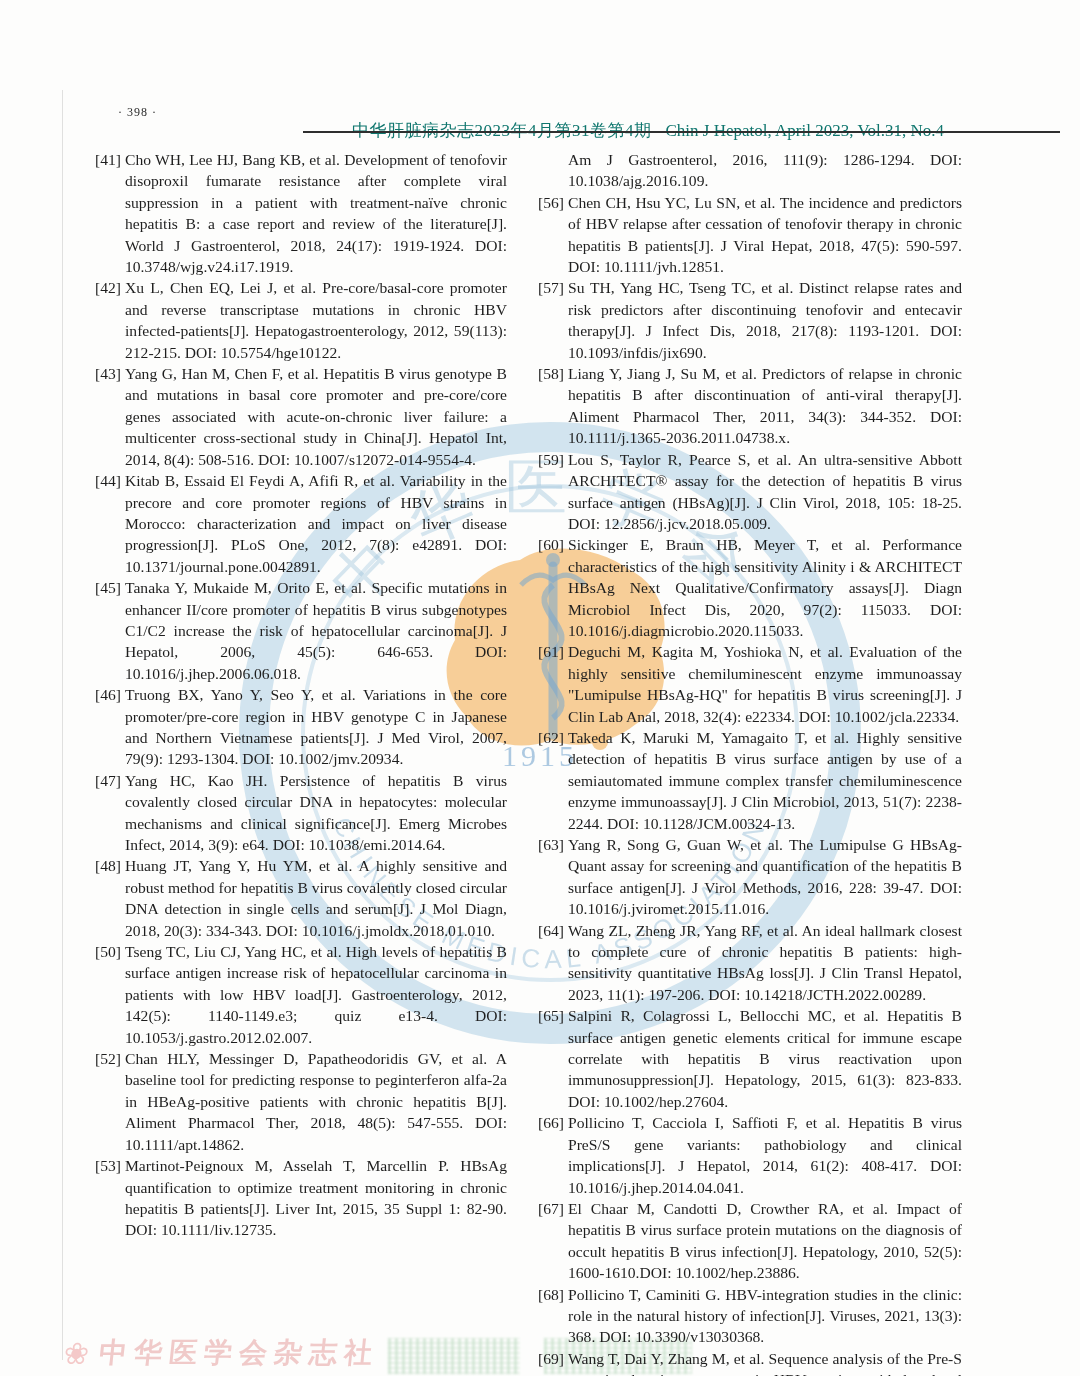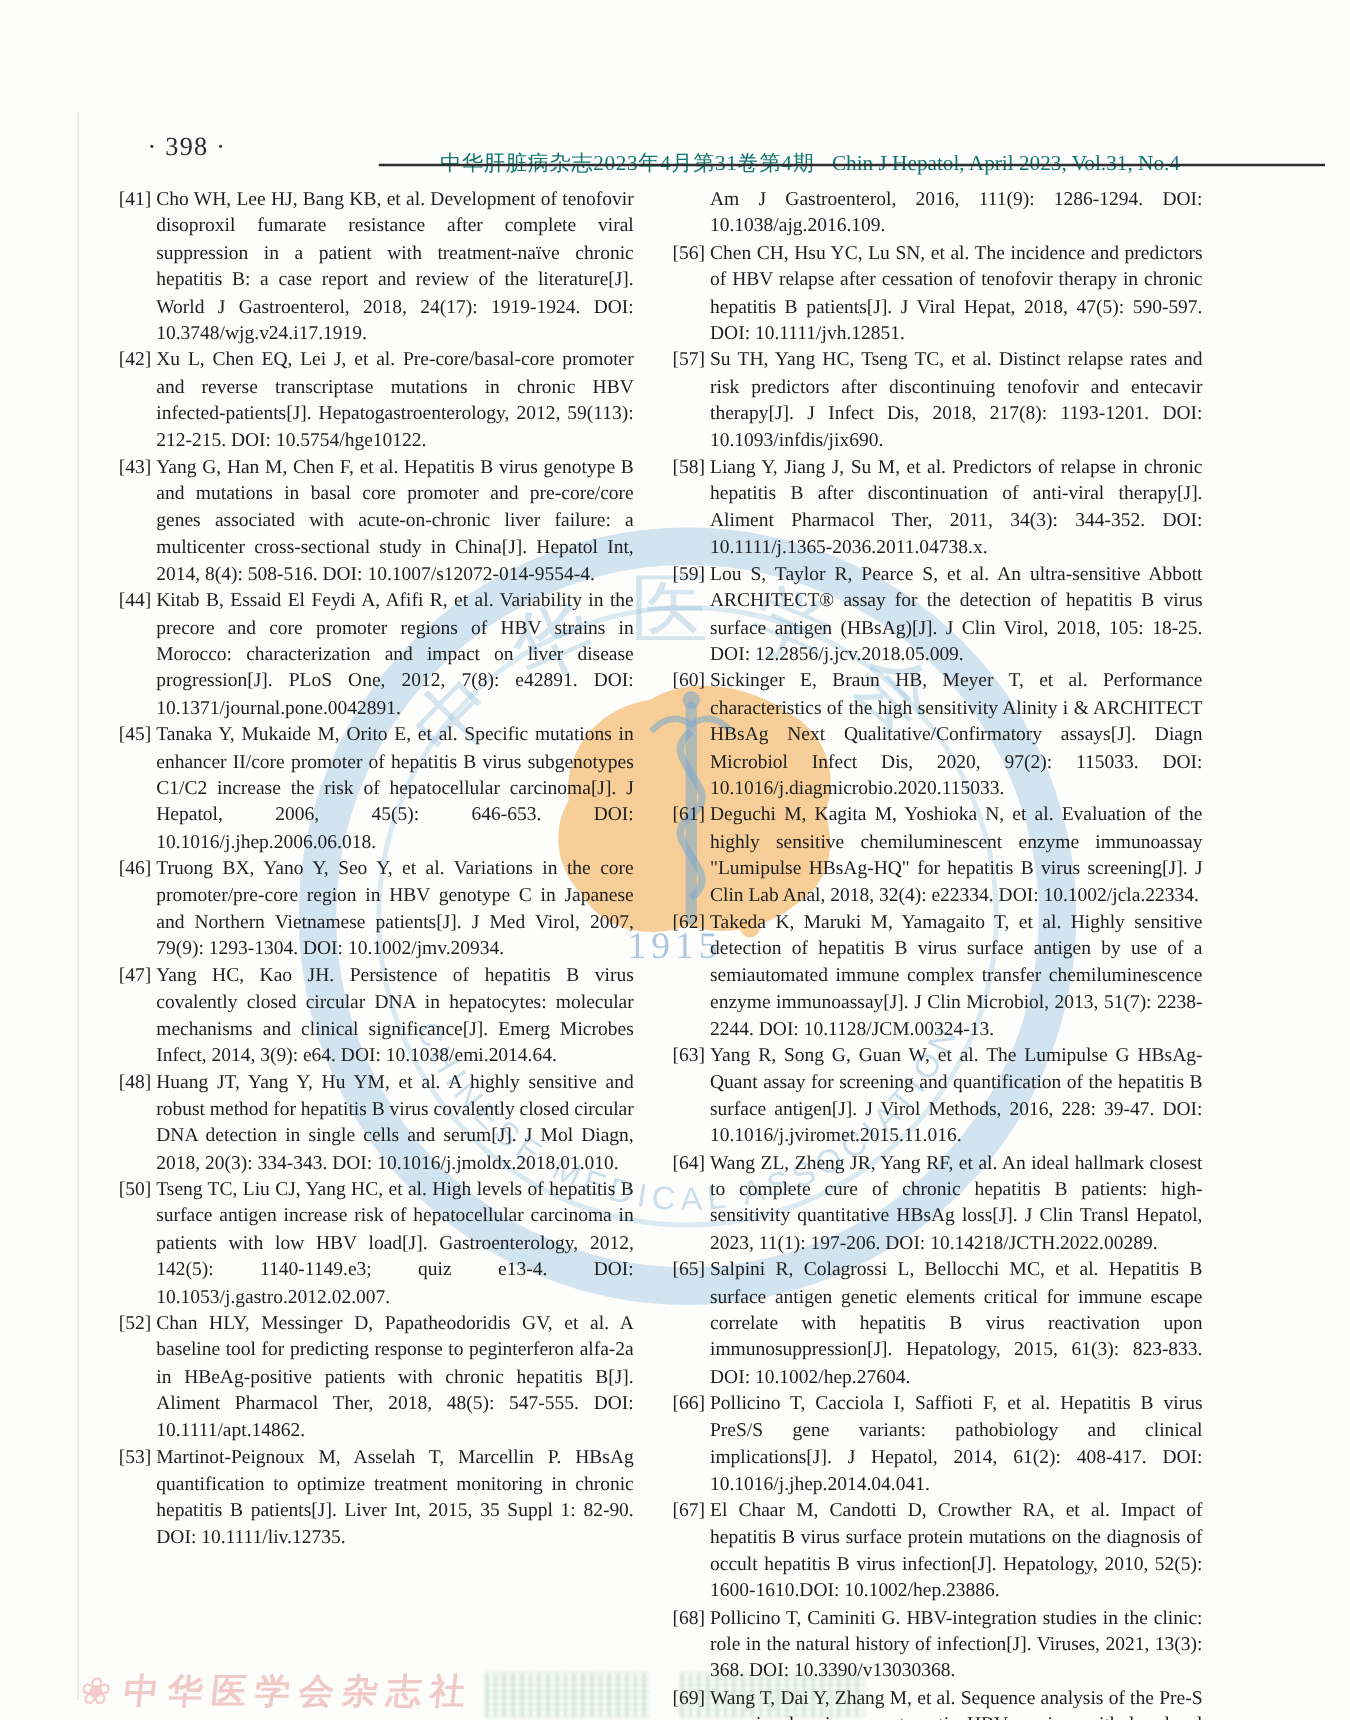--- a/index.html
+++ b/index.html
@@ -4,21 +4,21 @@
 <style>
   html,body{margin:0;padding:0;background:#ffffff;}
   .page{
     position:relative;width:1080px;height:1376px;overflow:hidden;
     background:#fdfdfc;
     font-family:"Liberation Serif","DejaVu Serif",serif;
     color:#1f1f1f;
   }
   .scan-edge{position:absolute;left:62px;top:90px;width:1px;height:1270px;background:rgba(170,170,170,.35);}
   
-  .page-num{position:absolute;left:118px;top:105px;font-size:21px;letter-spacing:1px;color:#2a2a2a;}
+  .page-num{position:absolute;left:118px;top:105px;font-size:12px;letter-spacing:1px;color:#2a2a2a;}
   .head-title{position:absolute;left:352px;top:103px;width:712px;font-size:17px;color:#0f766e;white-space:nowrap;margin-top:16px;}
   .head-title .cn{letter-spacing:.5px;}
   .head-title .en{margin-left:14px;}
   .head-rule{position:absolute;left:303px;top:131px;width:757px;height:2px;background:#2e2e2e;}
   
   .col{position:absolute;top:149px;font-size:15.6px;line-height:21.4px;text-align:justify;color:#1e1e1e;}
   .col-left{left:95px;width:412px;}
   .col-right{left:538px;width:424px;}
   .ref{padding-left:30px;text-indent:-30px;}
   .refnum{display:inline-block;width:30px;text-indent:0;}

